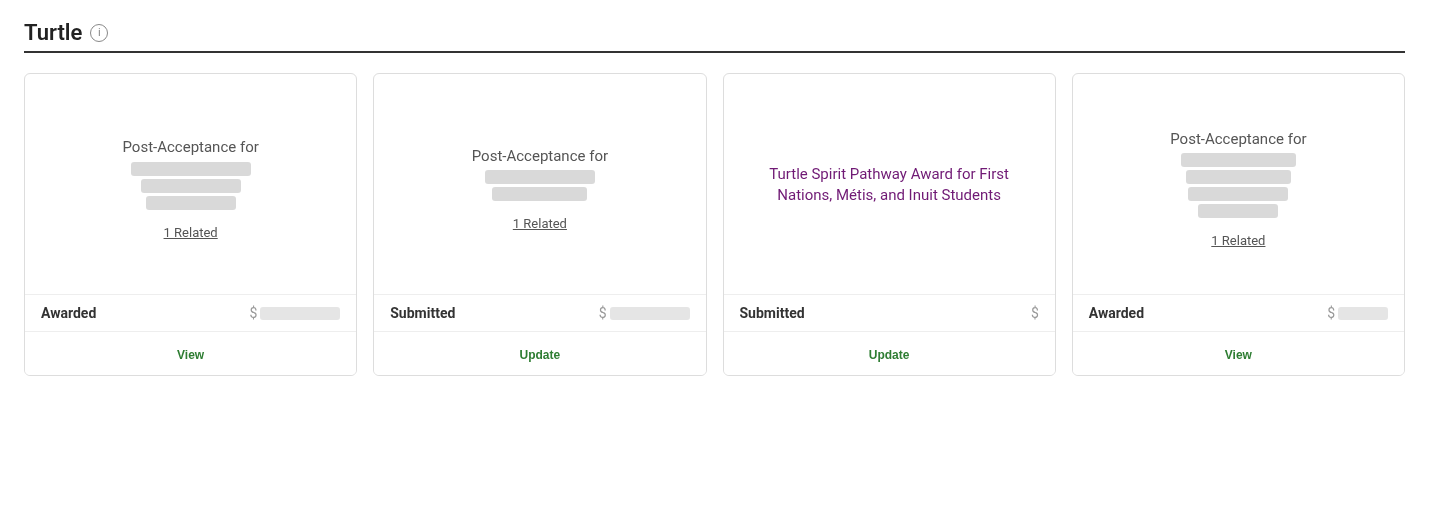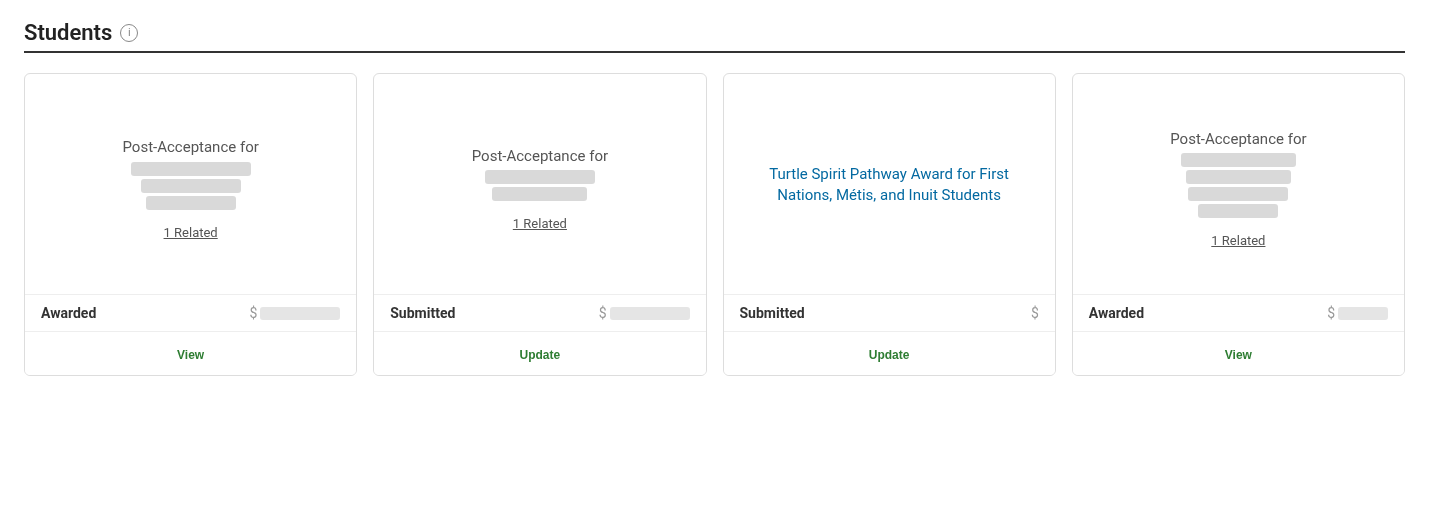--- a/index.html
+++ b/index.html
@@ -70,21 +70,21 @@
       display: flex;
       flex-direction: column;
       align-items: center;
       justify-content: center;
       min-height: 220px;
       text-align: center;
     }
 
     .card-title {
       font-size: 15px;
-      color: #0369a1;
+      color: #701a75;
       line-height: 1.4;
       margin-bottom: 6px;
       text-align: center;
     }
 
     .related-link {
       font-size: 13px;
       color: #555;
       text-decoration: underline;
       cursor: pointer;
@@ -140,21 +140,21 @@
       text-align: center;
       font-size: 15px;
       color: #555;
       line-height: 1.5;
     }
   </style>
 </head>
 <body>
 
 <div class="section-header">
-  <h2 class="section-title">Students</h2>
+  <h2 class="section-title">Turtle</h2>
   <span class="info-icon">i</span>
 </div>
 <hr class="divider">
 
 <div class="cards-grid" id="cards-container">
 <div class="card">
       <div class="card-body">
         <div style="text-align: center; margin-bottom: 8px;">
           <div class="card-title-line" style="color: rgb(85, 85, 85); font-size: 15px;">Post-Acceptance for</div>
           <div style="margin: 3px auto; width: 120px; height: 14px; background: rgb(170, 170, 170); border-radius: 3px; opacity: 0.45;"></div>

